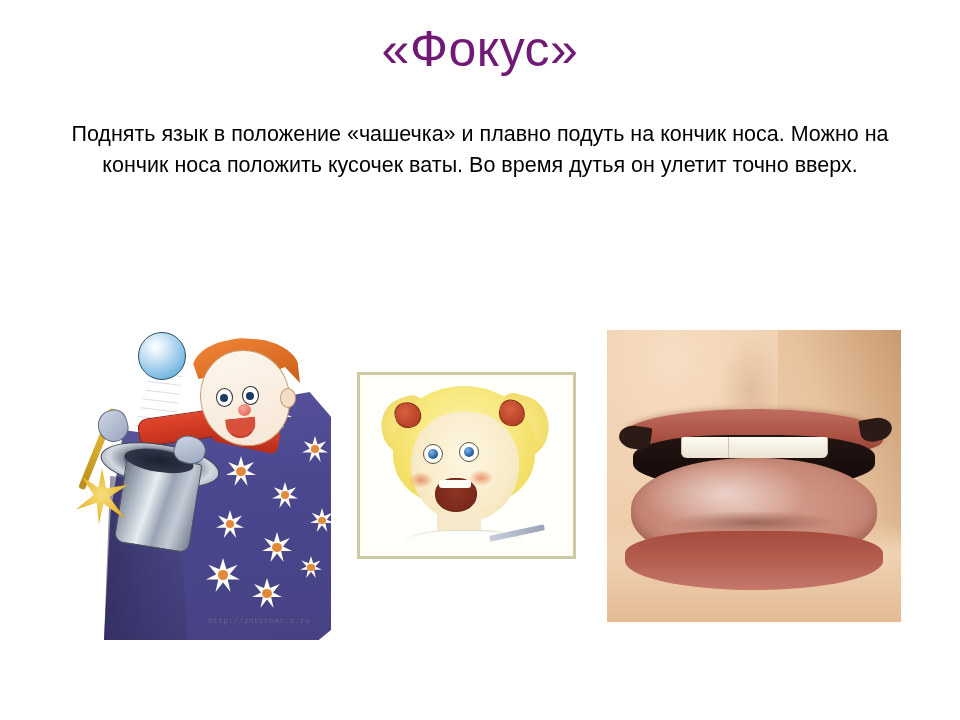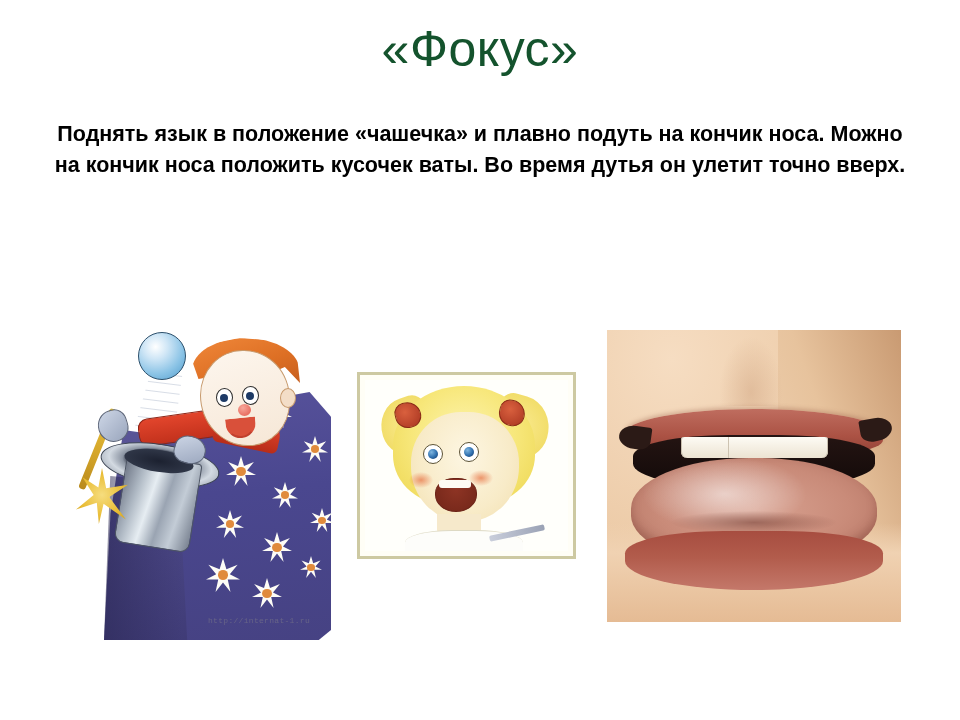--- a/index.html
+++ b/index.html
@@ -16,39 +16,39 @@
     -webkit-font-smoothing: antialiased;
   }
 
   
   #slide-title {
     position: absolute;
     top: 22px;
     left: 0;
     width: 960px;
     text-align: center;
-    color: #14532d;
+    color: #701a75;
     font-size: 50px;
     font-weight: 400;
     line-height: 1.1;
     letter-spacing: 0.5px;
     white-space: nowrap;
   }
 
   
   #slide-body {
     position: absolute;
     top: 119px;
     left: 52px;
     width: 856px;
     text-align: center;
     color: #000000;
     font-size: 21.5px;
     line-height: 30.5px;
-    font-weight: 700;
+    font-weight: 400;
   }
 
   
   #images-row {
     position: absolute;
     top: 0;
     left: 0;
     width: 960px;
     height: 720px;
     pointer-events: none;

